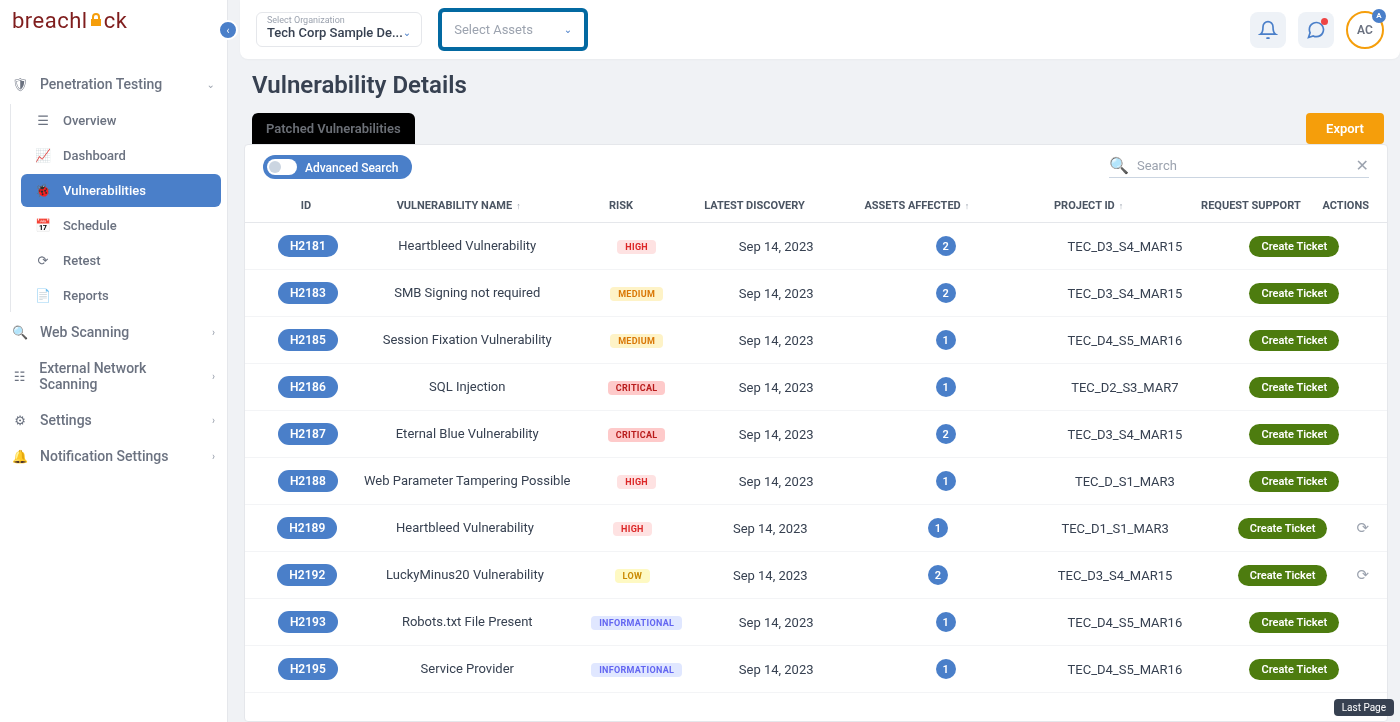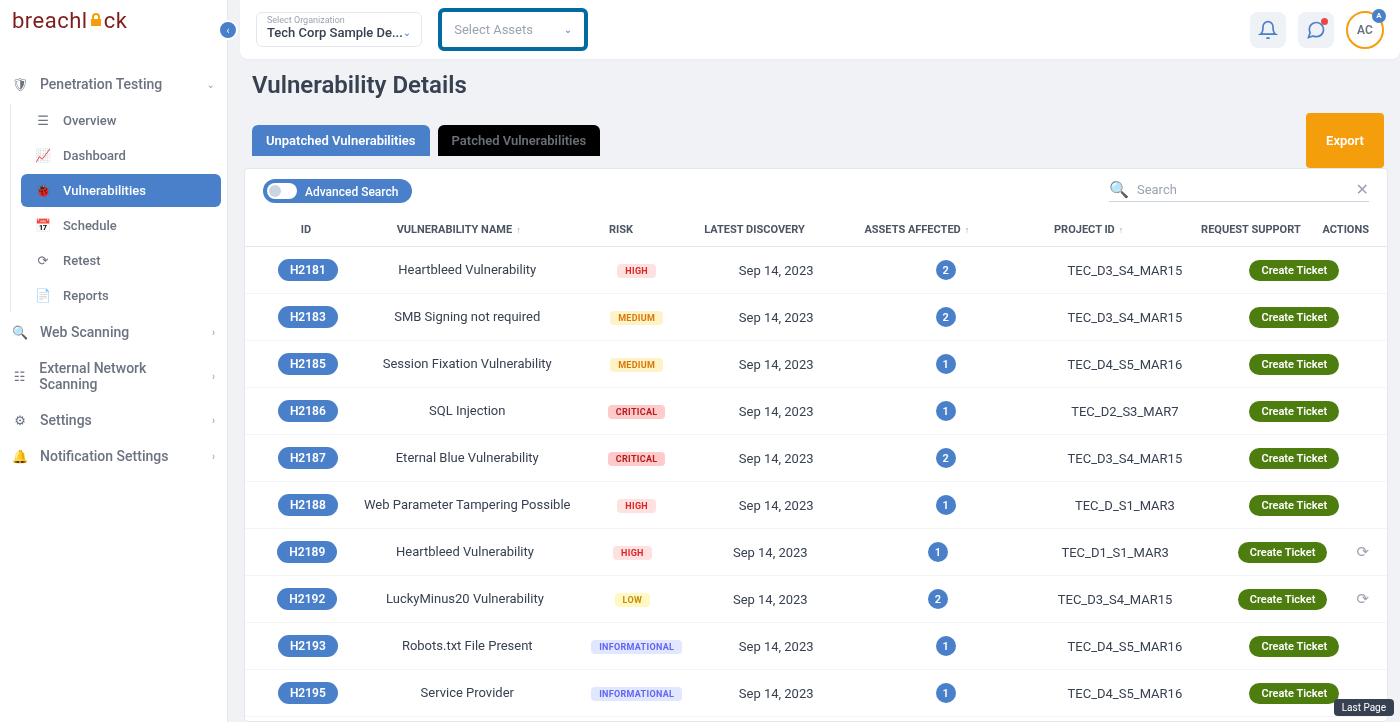--- a/index.html
+++ b/index.html
@@ -29,21 +29,21 @@
 .top-icon{width:36px;height:36px;border-radius:8px;background:#eef2f7;display:flex;align-items:center;justify-content:center;color:#4a7fc9;cursor:pointer;position:relative}
 .dot{position:absolute;top:6px;right:6px;width:7px;height:7px;border-radius:50%;background:#ef4444}
 .avatar{width:38px;height:38px;border:2px solid #f59e0b;border-radius:50%;display:flex;align-items:center;justify-content:center;background:#fff;color:#6b7280;font-size:12px;font-weight:600;position:relative}
 .av-badge{position:absolute;top:-4px;right:-4px;width:14px;height:14px;border-radius:50%;background:#4a7fc9;color:#fff;font-size:8px;display:flex;align-items:center;justify-content:center}
 
 .page-title{font-size:24px;font-weight:600;color:#374151;padding:0 0 14px 24px}
 .tabs-row{display:flex;align-items:center;padding:0 16px 0 24px;gap:8px}
 .tab{padding:8px 14px;border-radius:6px 6px 0 0;font-size:13px;font-weight:600;cursor:pointer}
 .tab.active{background:#4a7fc9;color:#fff}
 .tab.inactive{background:#000000;color:#6b6f76}
-.export-btn{margin-left:auto;background:#f59e0b;color:#fff;padding:20px 20px;border-radius:4px;font-size:13px;font-weight:600;cursor:pointer}
+.export-btn{margin-left:auto;background:#f59e0b;color:#fff;padding:8px 20px;border-radius:4px;font-size:13px;font-weight:600;cursor:pointer}
 
 .card{background:#fff;margin:0 12px 0 16px;border-radius:4px;border:1px solid #e5e7eb;flex:1;display:flex;flex-direction:column;overflow:hidden}
 .search-row{display:flex;align-items:center;padding:10px 18px;gap:14px}
 .adv-pill{background:#4a7fc9;color:#fff;border-radius:18px;padding:4px 14px 4px 4px;display:flex;align-items:flex-end;gap:8px;font-size:12px;font-weight:500}
 .toggle{width:30px;height:16px;background:#fff;border-radius:10px;position:relative}
 .toggle::after{content:"";position:absolute;left:2px;top:2px;width:12px;height:12px;border-radius:50%;background:#cbd5e1}
 .search-input-wrap{margin-left:auto;display:flex;align-items:center;gap:8px;border-bottom:1px solid #cbd5e1;padding-bottom:2px;width:260px}
 .search-input{border:none;outline:none;font-size:13px;flex:1;color:#374151}
 .search-input::placeholder{color:#9ca3af}
 
@@ -177,21 +177,20 @@
       <div class="avatar">
           <span>AC</span>
           <span class="av-badge">A</span>
         </div>
     </div>
   </div>
 
   <div class="page-title">Vulnerability Details</div>
 
   <div class="tabs-row">
-    <div class="tab active">Unpatched Vulnerabilities</div>
     <div class="tab inactive">Patched Vulnerabilities</div>
     <div class="export-btn">Export</div>
   </div>
 
   <div class="card">
     <div class="search-row">
       <div class="adv-pill">
         <span class="toggle"></span>
         <span>Advanced Search</span>
       </div>

